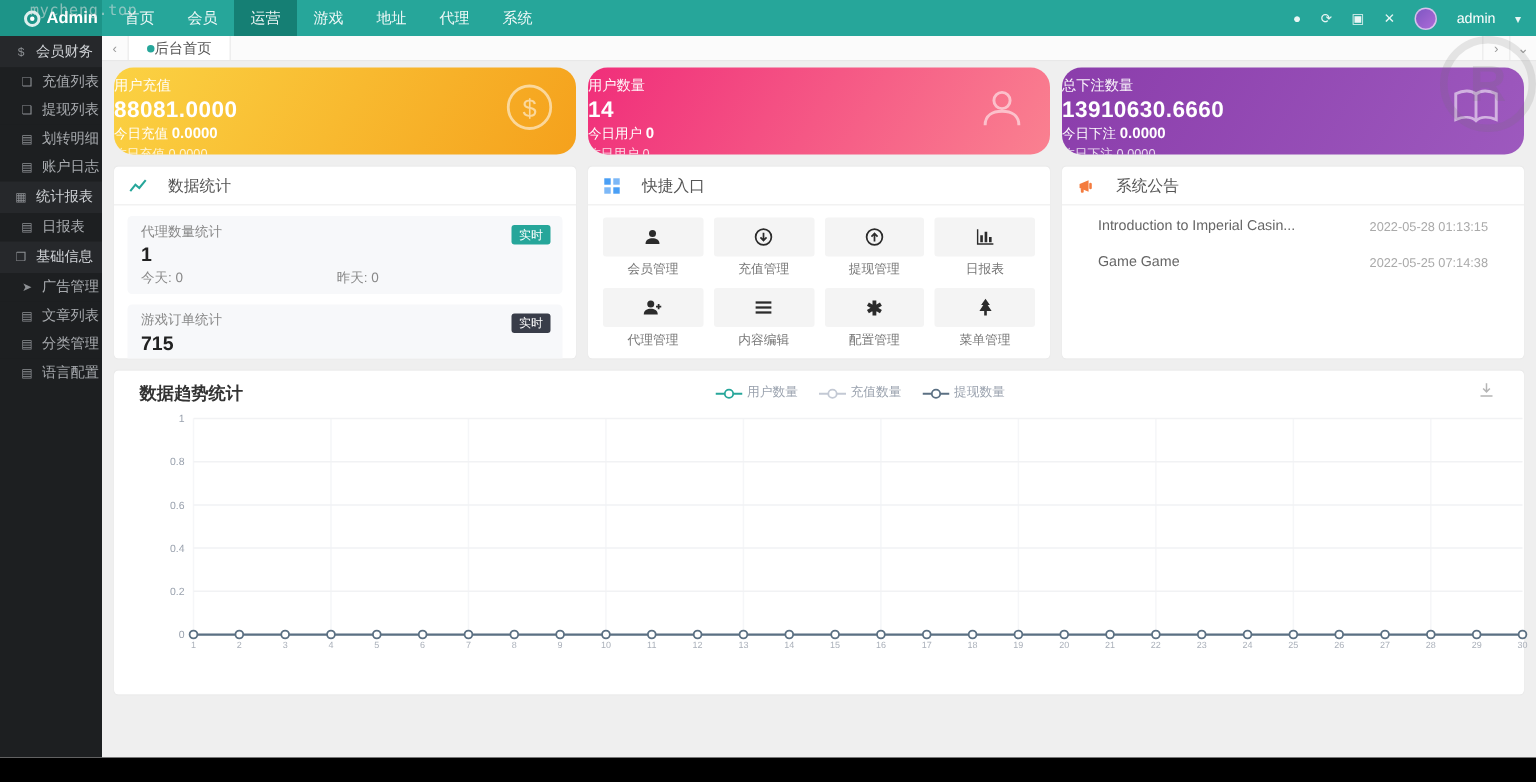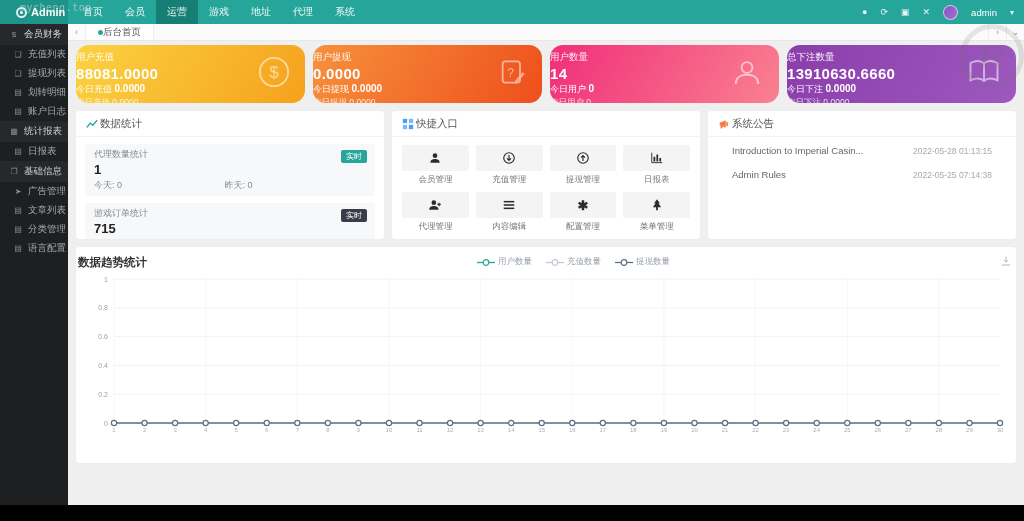--- a/index.html
+++ b/index.html
@@ -45,42 +45,42 @@
   .card { flex:1; height:58px; border-radius:13px; color:#fff; padding:6px 0; position:relative; overflow:hidden; cursor:pointer; }
   .card-title { font-size:9.5px; opacity:.95; }
   .card-value { font-size:15px; font-weight:bold; margin-top:1px; letter-spacing:.3px; }
   .card-line1 { font-size:9px; margin-top:1px; }
   .card-line1 b { font-size:10px; }
   .card-line2 { font-size:8.5px; opacity:.8; margin-top:1px; }
   .card-icon { position:absolute; right:14px; top:50%; transform:translateY(-50%); opacity:.55; }
 
   .panels { display:flex; gap:8px; margin-bottom:8px; }
   .panel { flex:1; background:#fff; border-radius:3px; height:128px; overflow:hidden; box-shadow:0 0 1px rgba(0,0,0,.06); }
-  .panel-header { display:flex; align-items:center; gap:2px; padding:6px 10px 5px; font-size:10.5px; color:#555; border-bottom:1px solid #f2f2f2; }
+  .panel-header { display:flex; align-items:center; gap:14px; padding:6px 10px 5px; font-size:10.5px; color:#555; border-bottom:1px solid #f2f2f2; }
 
   .ds-body { padding:7px 9px; }
   .ds-row { background:#f7f8fa; border-radius:3px; padding:4px 9px; position:relative; }
   .ds-row + .ds-row { margin-top:7px; }
   .ds-label { font-size:9px; color:#888; }
   .ds-value { font-size:13px; font-weight:bold; color:#222; margin-top:1px; }
   .ds-stats { display:flex; font-size:9px; color:#888; margin-top:2px; }
   .ds-stats span:first-child { width:48%; }
   .ds-badge { position:absolute; right:8px; top:6px; color:#fff; font-size:8px; padding:1px 5px; border-radius:2px; }
 
   .qe-body { padding:8px 10px; display:grid; grid-template-columns:repeat(4,1fr); gap:6px 7px; }
   .qe-item { text-align:center; cursor:pointer; }
   .qe-block { background:#f4f4f4; border-radius:2px; height:26px; display:flex; align-items:center; justify-content:center; color:#2b2b2b; }
   .qe-label { font-size:8.5px; color:#777; margin-top:3px; }
 
   .an-body { padding:8px 24px 0; }
   .an-row { display:flex; justify-content:space-between; align-items:center; margin-bottom:13px; cursor:pointer; }
   .an-title { font-size:9.5px; color:#666; }
   .an-date { font-size:8.5px; color:#aaa; }
 
-  .chart-panel { background:#fff; border-radius:3px; height:216px; padding:6px 2px 2px; box-shadow:0 0 1px rgba(0,0,0,.06); }
+  .chart-panel { background:#fff; border-radius:3px; height:216px; padding:6px 17px 2px; box-shadow:0 0 1px rgba(0,0,0,.06); }
   .chart-head { display:flex; align-items:center; }
   .chart-title { font-size:11.5px; font-weight:bold; color:#333; }
   .chart-legend { flex:1; display:flex; justify-content:center; gap:14px; }
   .lg { display:flex; align-items:center; gap:3px; font-size:8.5px; cursor:pointer; }
   .lg i { font-style:normal; color:#9aa2ae; }
   .chart-dl { color:#b5b5b5; cursor:pointer; margin-right:2px; }
 </style>
 </head>
 <body>
 
@@ -186,33 +186,20 @@
         <div class="card-line1"><span>今日充值</span> <b>0.0000</b></div>
         <div class="card-line2">昨日充值 0.0000</div>
         <span class="card-icon">
           <svg width="34" height="34" viewBox="0 0 24 24" fill="none" stroke="#fff" stroke-width="1.3">
             <circle cx="12" cy="12" r="10"></circle>
               <text x="12" y="16.5" text-anchor="middle" font-size="12" fill="#fff" stroke="none">$</text>
           </svg>
         </span>
       </div>
 
-      <div class="card" style="background: linear-gradient(120deg, rgb(246, 145, 60), rgb(238, 79, 28));">
-        <div class="card-title">用户提现</div>
-        <div class="card-value">0.0000</div>
-        <div class="card-line1"><span>今日提现</span> <b>0.0000</b></div>
-        <div class="card-line2">昨日提现 0.0000</div>
-        <span class="card-icon">
-          <svg width="32" height="32" viewBox="0 0 24 24" fill="none" stroke="#fff" stroke-width="1.3">
-            <rect x="5" y="4" width="13" height="16" rx="2"></rect>
-            <text x="11" y="15.5" text-anchor="middle" font-size="9" fill="#fff" stroke="none">?</text>
-            <path d="M14 19 L20 12 L21.5 13.5 L15.5 20.5 Z" fill="#fff" stroke="none" opacity=".9"></path>
-          </svg>
-        </span>
-      </div>
 
       <div class="card" style="background: linear-gradient(120deg, rgb(240, 46, 122), rgb(250, 129, 144));">
         <div class="card-title">用户数量</div>
         <div class="card-value">14</div>
         <div class="card-line1"><span>今日用户</span> <b>0</b></div>
         <div class="card-line2">昨日用户 0</div>
         <span class="card-icon">
           <svg width="36" height="36" viewBox="0 0 24 24" fill="none" stroke="#fff" stroke-width="1.3">
             <circle cx="12" cy="9" r="3.6"></circle>
             <path d="M4.5 20 C4.5 15.5 8 13.8 12 13.8 C16 13.8 19.5 15.5 19.5 20"></path>
@@ -359,21 +346,21 @@
               <rect x="3" y="8.8" width="2.2" height="3.4" rx="0.8" fill="#f47b3e"></rect>
             </svg>
           <span>系统公告</span>
         </div>
         <div class="an-body">
           <div class="an-row">
             <span class="an-title">Introduction to Imperial Casin...</span>
             <span class="an-date">2022-05-28 01:13:15</span>
           </div>
           <div class="an-row">
-            <span class="an-title">Admin Rules</span>
+            <span class="an-title">Game Game</span>
             <span class="an-date">2022-05-25 07:14:38</span>
           </div>
         </div>
       </div>
     </div>
 
     <div class="chart-panel">
       <div class="chart-head">
         <span class="chart-title">数据趋势统计</span>
         <div class="chart-legend">

